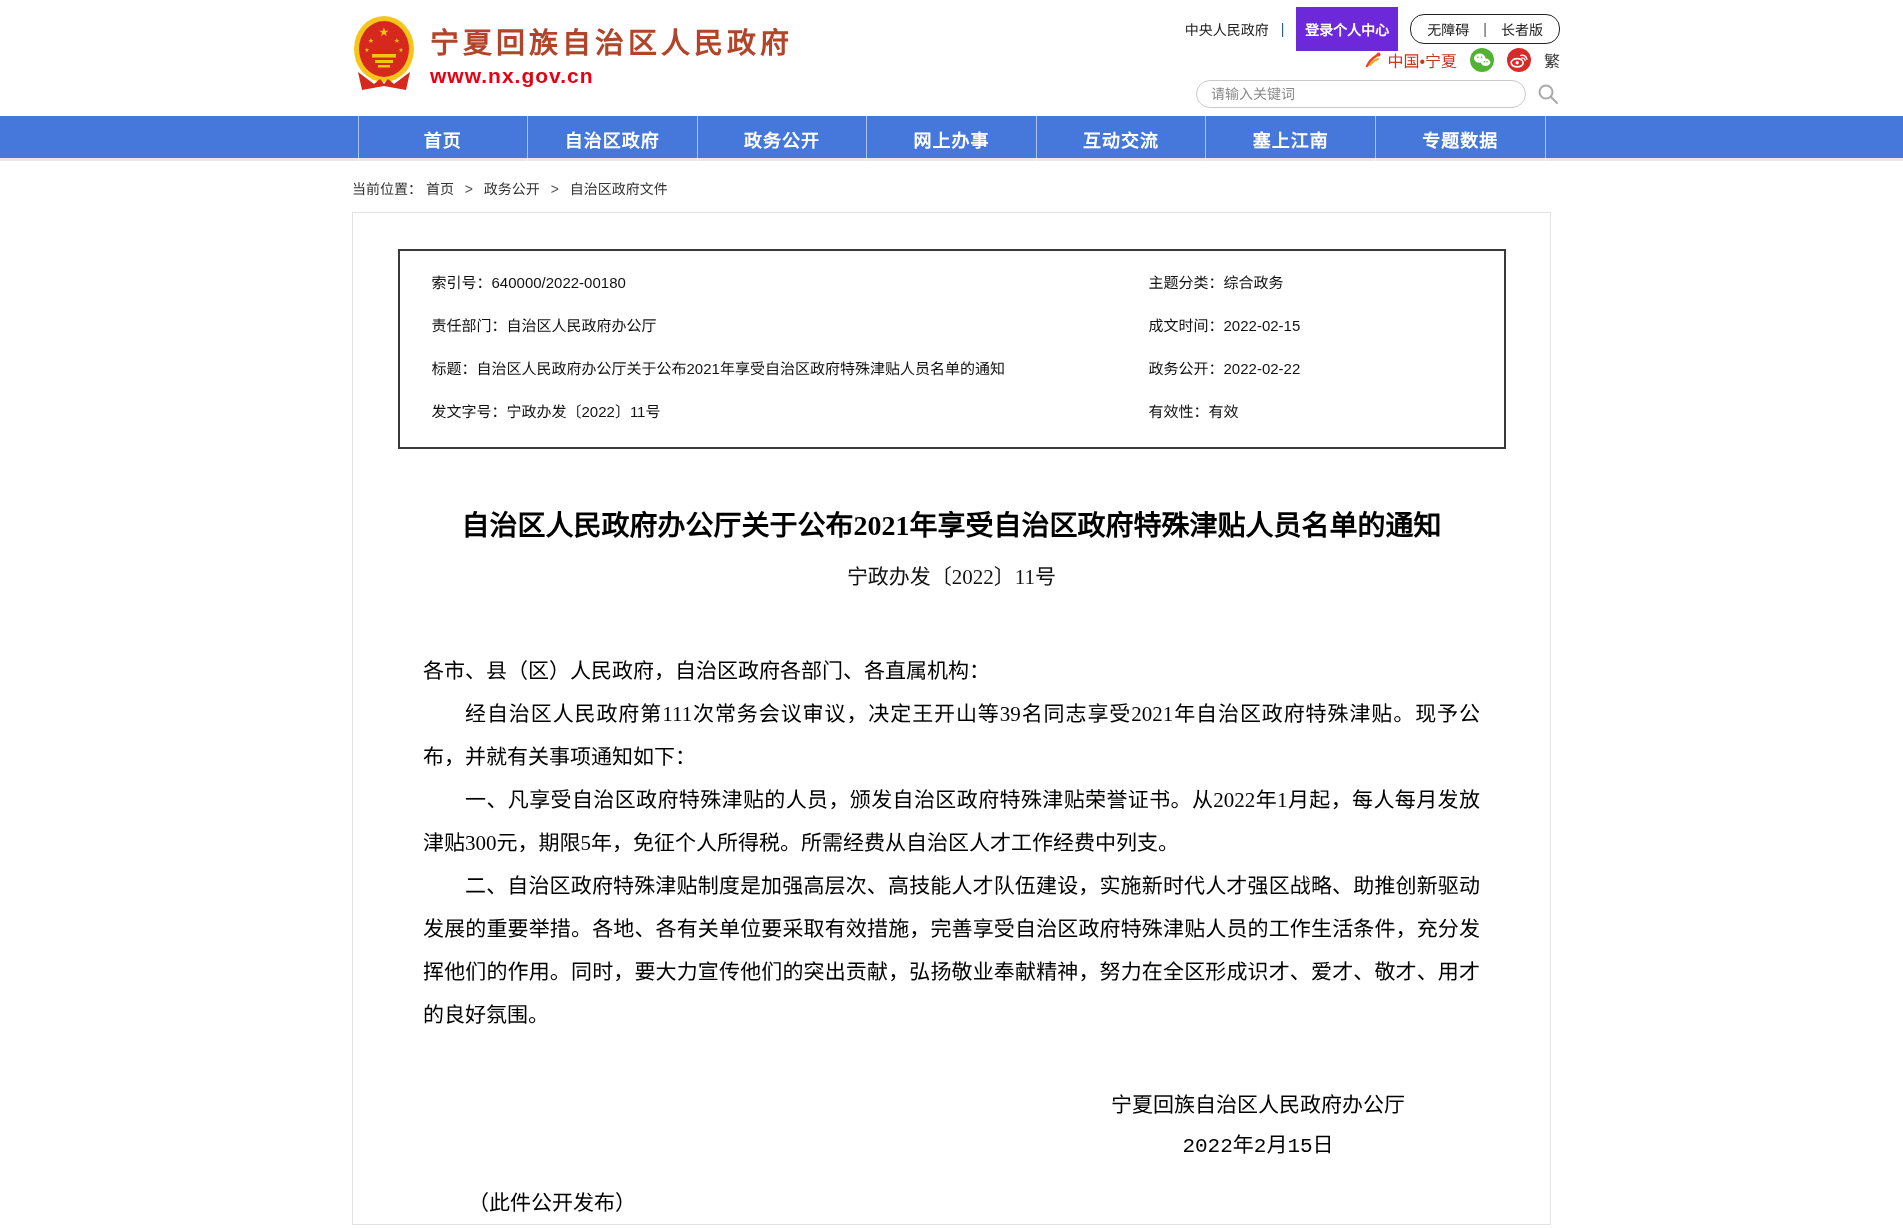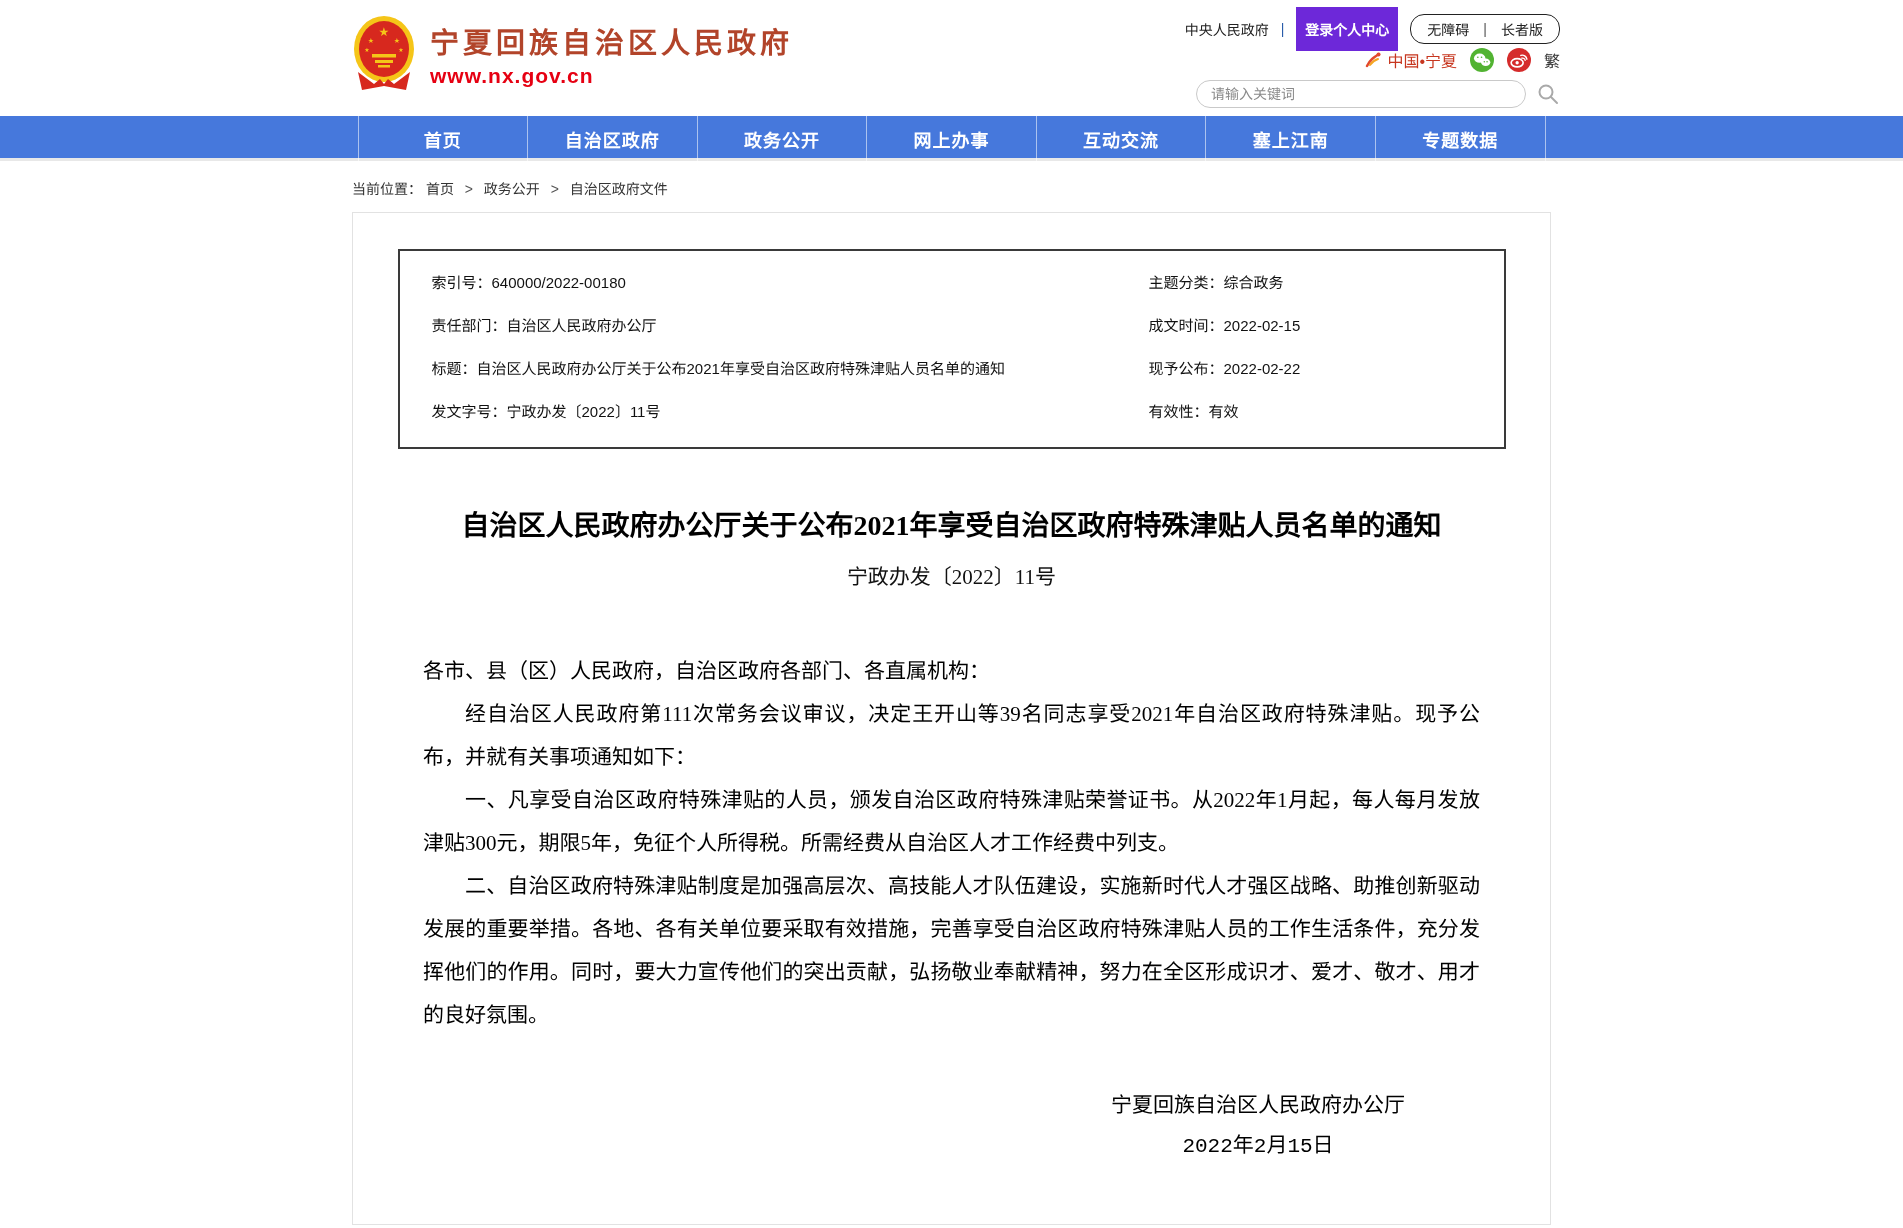--- a/index.html
+++ b/index.html
@@ -201,21 +201,21 @@
     <div class="meta-cell">
       <span>责任部门：</span><span>自治区人民政府办公厅</span>
     </div>
     <div class="meta-cell">
       <span>成文时间：</span><span>2022-02-15</span>
     </div>
     <div class="meta-cell">
       <span>标题：</span><span>自治区人民政府办公厅关于公布2021年享受自治区政府特殊津贴人员名单的通知</span>
     </div>
     <div class="meta-cell">
-      <span>现予公布：</span><span>2022-02-22</span>
+      <span>政务公开：</span><span>2022-02-22</span>
     </div>
     <div class="meta-cell">
       <span>发文字号：</span><span>宁政办发〔2022〕11号</span>
     </div>
     <div class="meta-cell">
       <span>有效性：</span><span>有效</span>
     </div>
   </div>
 
   <h1 class="doc-title">自治区人民政府办公厅关于公布2021年享受自治区政府特殊津贴人员名单的通知</h1>
@@ -228,14 +228,15 @@
     <p class="indent">二、自治区政府特殊津贴制度是加强高层次、高技能人才队伍建设，实施新时代人才强区战略、助推创新驱动发展的重要举措。各地、各有关单位要采取有效措施，完善享受自治区政府特殊津贴人员的工作生活条件，充分发挥他们的作用。同时，要大力宣传他们的突出贡献，弘扬敬业奉献精神，努力在全区形成识才、爱才、敬才、用才的良好氛围。</p>
   </div>
 
   <div class="sign-wrap">
     <div class="sign-block">
       <div>宁夏回族自治区人民政府办公厅</div>
       <div>2022年2月15日</div>
     </div>
   </div>
 
+  <div class="public-note">（此件公开发布）</div>
 
 </main>
 
 </body></html>

